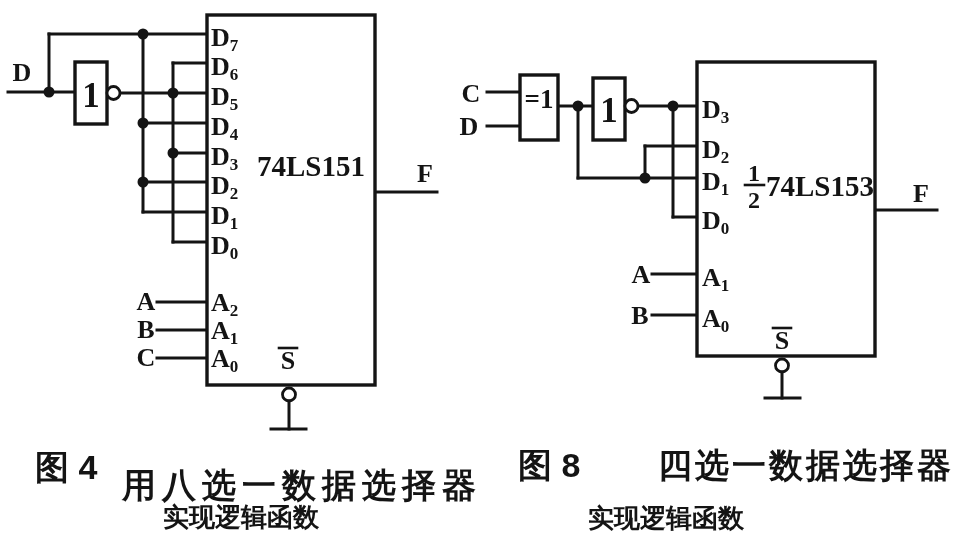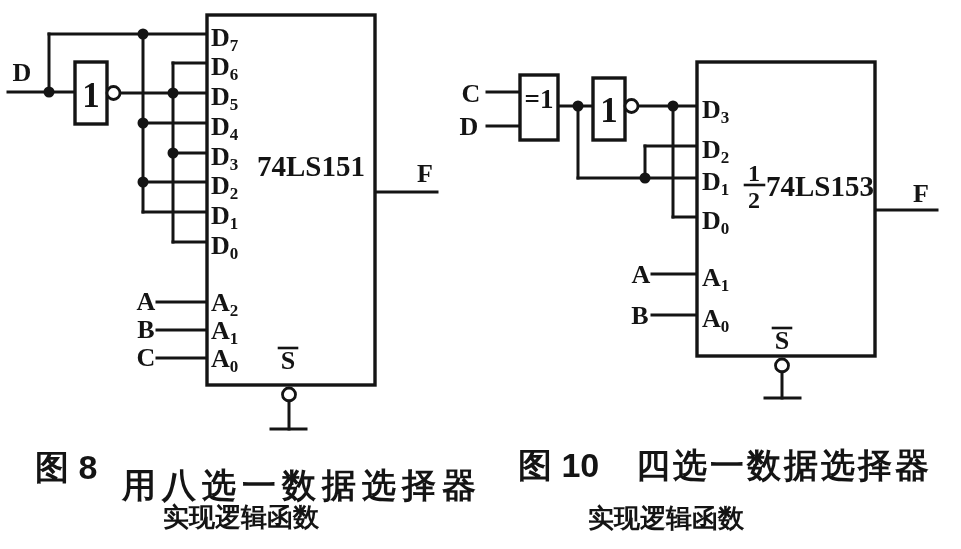--- a/index.html
+++ b/index.html
@@ -137,20 +137,20 @@
       <text class="pin" x="702" y="327"><tspan>A</tspan><tspan class="sub" dy="5">0</tspan></text>
 
       <line class="w thin" x1="773" y1="328" x2="791" y2="328"></line>
       <text class="lbl" x="782" y="349" text-anchor="middle">S</text>
       <circle class="bubble" cx="782" cy="365.5" r="6.5"></circle>
       <line class="w" x1="782" y1="372" x2="782" y2="398"></line>
       <line class="w" x1="765" y1="398" x2="800" y2="398"></line>
     </g>
   </svg>
 
-  <span class="cap cap1" style="left:35px; top:450px;">图 8</span>
+  <span class="cap cap1" style="left:35px; top:450px;">图 4</span>
   <span class="cap cap1" style="left:122px; top:468px; letter-spacing:6px;font-family:Liberation Serif, serif;">用八选一数据选择器</span>
   <span class="cap cap2" style="left:163px; top:504px;">实现逻辑函数</span>
 
-  <span class="cap cap1" style="left:518px; top:448px;">图 10</span>
-  <span class="cap cap1" style="left:636px; top:448px; letter-spacing:3px;">四选一数据选择器</span>
+  <span class="cap cap1" style="left:518px; top:448px;">图 8</span>
+  <span class="cap cap1" style="left:658px; top:448px; letter-spacing:3px;">四选一数据选择器</span>
   <span class="cap cap2" style="left:588px; top:505px;">实现逻辑函数</span>
 </div>
 
 </body></html>

